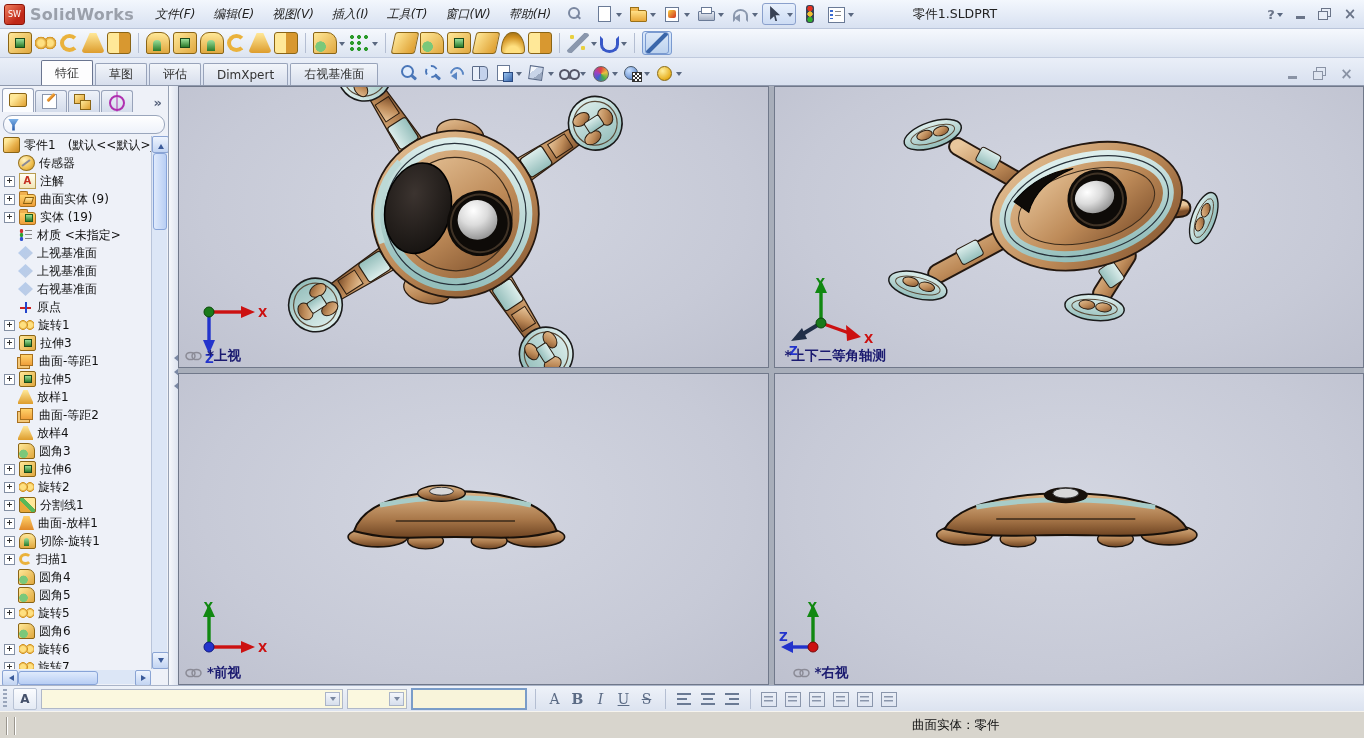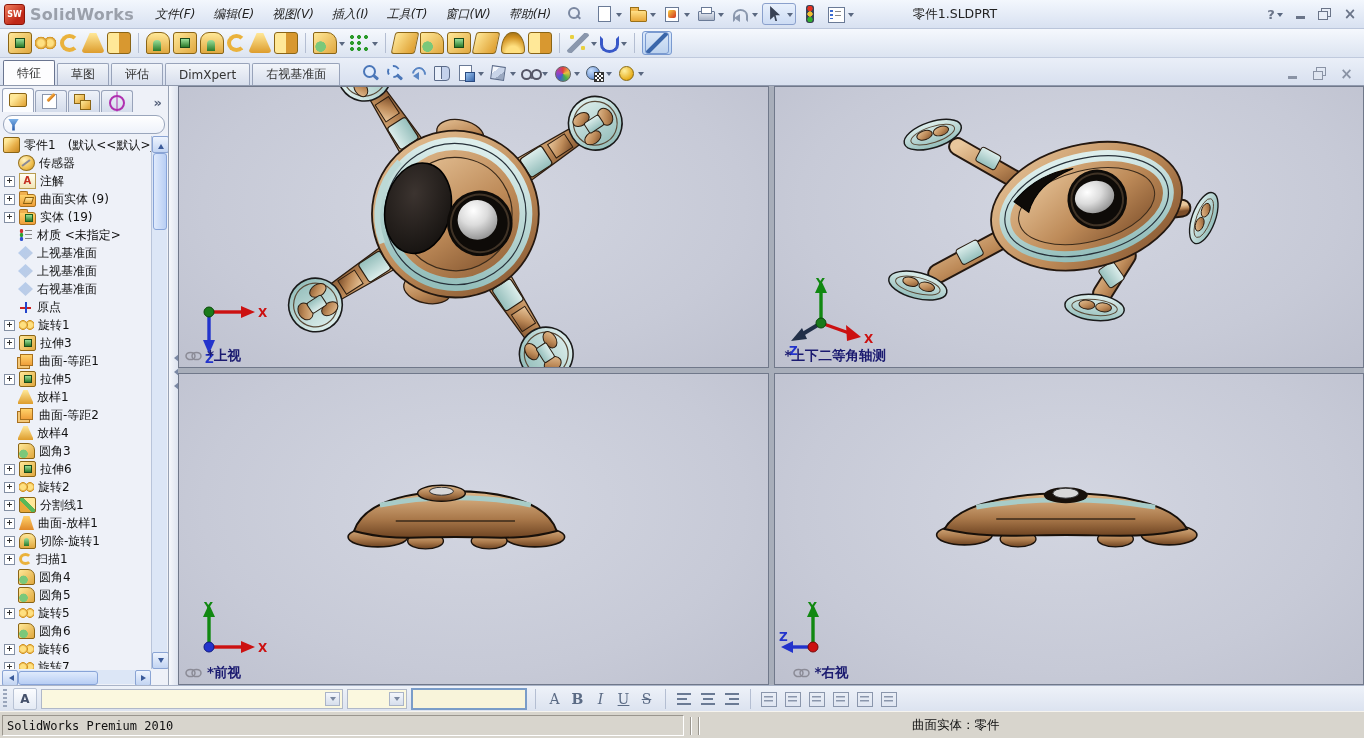--- a/index.html
+++ b/index.html
@@ -1,20 +1,20 @@
 <!DOCTYPE html>
 <html><head>
 <meta charset="utf-8">
 <style>
   html,body{margin:0;padding:0;background:#b8c0d0;font-family:"DejaVu Sans","Liberation Sans",sans-serif;}
   #app{position:relative;width:1364px;height:738px;background:#d6deee;overflow:hidden;font-size:12px;color:#1c1c1c;}
   
   .titlebar{position:absolute;top:0;left:0;right:0;height:28px;background:linear-gradient(#f3f7fd,#d8e1f1);border-bottom:1px solid #bac5da;display:flex;align-items:center;}
   .logo{display:flex;align-items:center;gap:5px;padding:0 12px 0 4px;}
-  .logo-cube{width:19px;height:19px;background:linear-gradient(135deg,#f08060,#c02818 70%);color:#fff;font-size:8px;font-weight:bold;display:flex;align-items:center;justify-content:center;border-radius:3px;border:1px solid #8a1408;}
+  .logo-cube{width:19px;height:19px;background:linear-gradient(135deg,#f08060,#c02818 70%);color:#fff;font-size:8px;font-weight:normal;display:flex;align-items:center;justify-content:center;border-radius:3px;border:1px solid #8a1408;}
   .logo-text{font-size:16px;font-weight:bold;color:#9aa0ab;letter-spacing:.3px;}
   .menu-item{padding:5px 9px;color:#222;cursor:default;font-style:italic;}
   .search-icon{width:16px;height:16px;position:relative;margin:0 6px;}
   .search-icon::before{content:'';position:absolute;left:2px;top:1px;width:8px;height:8px;border:2px solid #7a87a0;border-radius:50%;}
   .search-icon::after{content:'';position:absolute;left:10px;top:10px;width:5px;height:2px;background:#7a87a0;transform:rotate(42deg);}
   .quickbar{display:flex;align-items:center;gap:2px;margin-left:4px;}
   .qwrap{display:flex;align-items:center;padding:1px 2px;border-radius:3px;}
   .qwrap.on{border:1px solid #8aa0cc;background:linear-gradient(#e8f0fc,#cddcf4);}
   .qi{width:20px;height:18px;position:relative;display:inline-block;}
   .dd{width:0;height:0;border:3px solid transparent;border-top:4px solid #5a6880;margin-left:2px;margin-top:4px;}
@@ -68,21 +68,21 @@
     radial-gradient(circle at 4px 4px,#2a9a2a 1.8px,transparent 2.2px),radial-gradient(circle at 11px 4px,#2a9a2a 1.8px,transparent 2.2px),radial-gradient(circle at 18px 4px,#2a9a2a 1.8px,transparent 2.2px),
     radial-gradient(circle at 4px 10px,#2a9a2a 1.8px,transparent 2.2px),radial-gradient(circle at 11px 10px,#2a9a2a 1.8px,transparent 2.2px),
     radial-gradient(circle at 4px 16px,#2a9a2a 1.8px,transparent 2.2px),radial-gradient(circle at 11px 16px,#2a9a2a 1.8px,transparent 2.2px),radial-gradient(circle at 18px 16px,#2a9a2a 1.8px,transparent 2.2px);}
   .fv9{background:linear-gradient(115deg,#ffe898,#dd9c2c);border:1px solid #8a6516;transform:skewX(-12deg);}
   .fv10{background:radial-gradient(circle at 50% 100%,#ffe080 30%,#d09020 70%,#8a6516 100%);border-radius:50% 50% 4px 4px/90% 90% 4px 4px;border:1px solid #8a6516;}
   .fv11{background:linear-gradient(135deg,transparent 40%,#8a97ad 42% 58%,transparent 60%),radial-gradient(circle at 5px 4px,#e8d040 2px,transparent 2.4px),radial-gradient(circle at 16px 15px,#e8d040 2px,transparent 2.4px);}
   .fv12{border:3px solid #3858c8;border-top-color:transparent;border-radius:0 0 50% 50%;width:13px;height:11px;margin-top:2px;}
   .fv13{background:linear-gradient(135deg,transparent 42%,#3a66aa 44% 56%,transparent 58%),linear-gradient(#dcE8f8,#bcd2ee);border:1px solid #7a9ad0;}
   
   .cmdrow{position:absolute;top:58px;left:0;right:0;height:27px;background:linear-gradient(#eaeff8,#d8e0ef);border-bottom:1px solid #8f99ad;display:flex;align-items:flex-end;}
-  .tabs{display:flex;align-items:flex-end;padding-left:3px;}
+  .tabs{display:flex;align-items:flex-end;padding-left:3px;margin-left:38px;}
   .tab{height:21px;padding:0 13px;display:flex;align-items:center;background:linear-gradient(#f2f5fa,#d7deec);border:1px solid #98a3ba;border-bottom:none;border-radius:2px 2px 0 0;margin-right:2px;color:#333;cursor:default;}
   .tab.active{background:#fdfdfe;height:24px;border-color:#6a7590;position:relative;z-index:2;}
   .headsup{display:flex;align-items:center;margin-left:18px;gap:4px;padding-bottom:3px;}
   .hwrap{display:flex;align-items:center;}
   .hi{width:20px;height:18px;position:relative;}
   .hi-zoom-to-fit::before,.hi-zoom-to-area::before{content:'';position:absolute;left:3px;top:1px;width:9px;height:9px;border:2px solid #4a76b8;border-radius:50%;background:rgba(225,238,255,.7);}
   .hi-zoom-to-area::before{border-style:dashed;}
   .hi-zoom-to-fit::after,.hi-zoom-to-area::after{content:'';position:absolute;left:13px;top:12px;width:6px;height:2.5px;background:#4a76b8;transform:rotate(40deg);border-radius:1px;}
   .hi-previous-view::before{content:'';position:absolute;left:4px;top:3px;width:10px;height:10px;border:2.5px solid #5a86c4;border-bottom-color:transparent;border-left-color:transparent;border-radius:50%;transform:rotate(-40deg);}
   .hi-previous-view::after{content:'';position:absolute;left:1px;top:8px;border:4px solid transparent;border-right:6px solid #5a86c4;}
@@ -824,18 +824,17 @@
         <span class="xi"></span>
         <span class="xi"></span>
         <span class="xi"></span>
         <span class="xi"></span>
         <span class="xi"></span>
         <span class="xi"></span>
       </span>
   </div>
 
   <div class="statusbar">
-    <span class="sb-left">SolidWorks Premium 2010</span>
     <span class="sb-div"></span>
     <span class="sb-div"></span>
     <span class="sb-edit">曲面实体：零件</span>
   </div>
 </div>
 
 </body></html>

